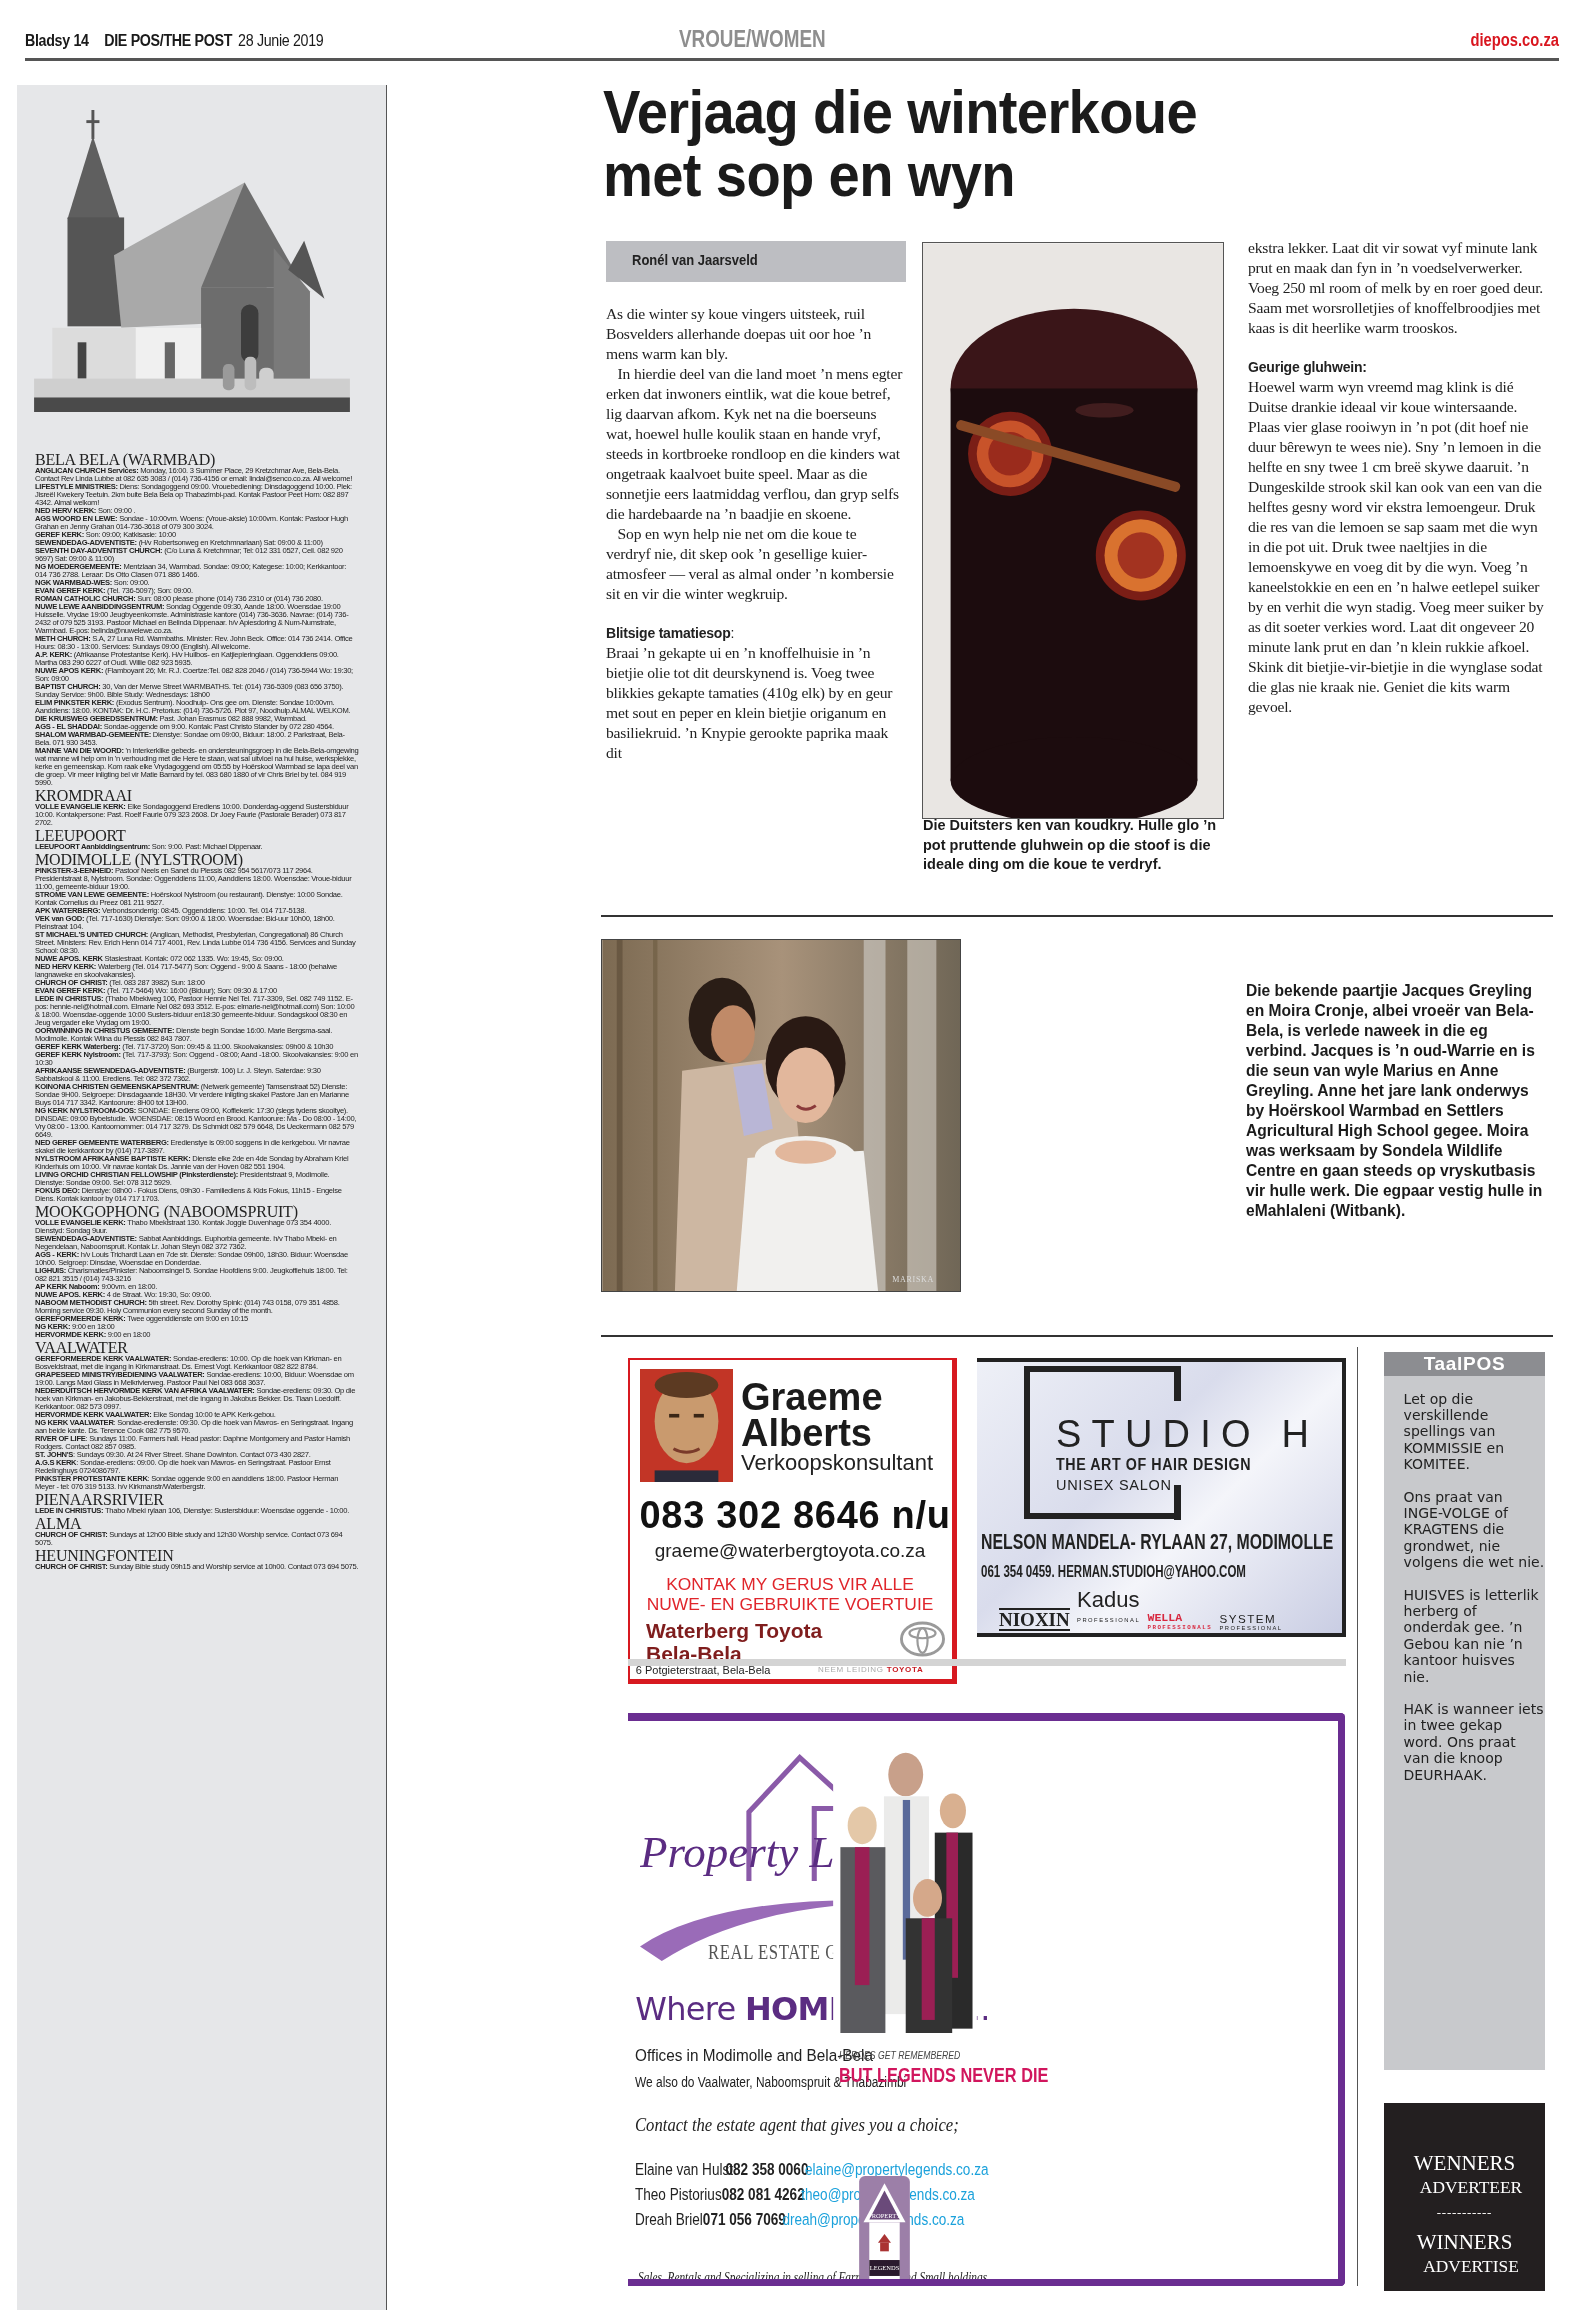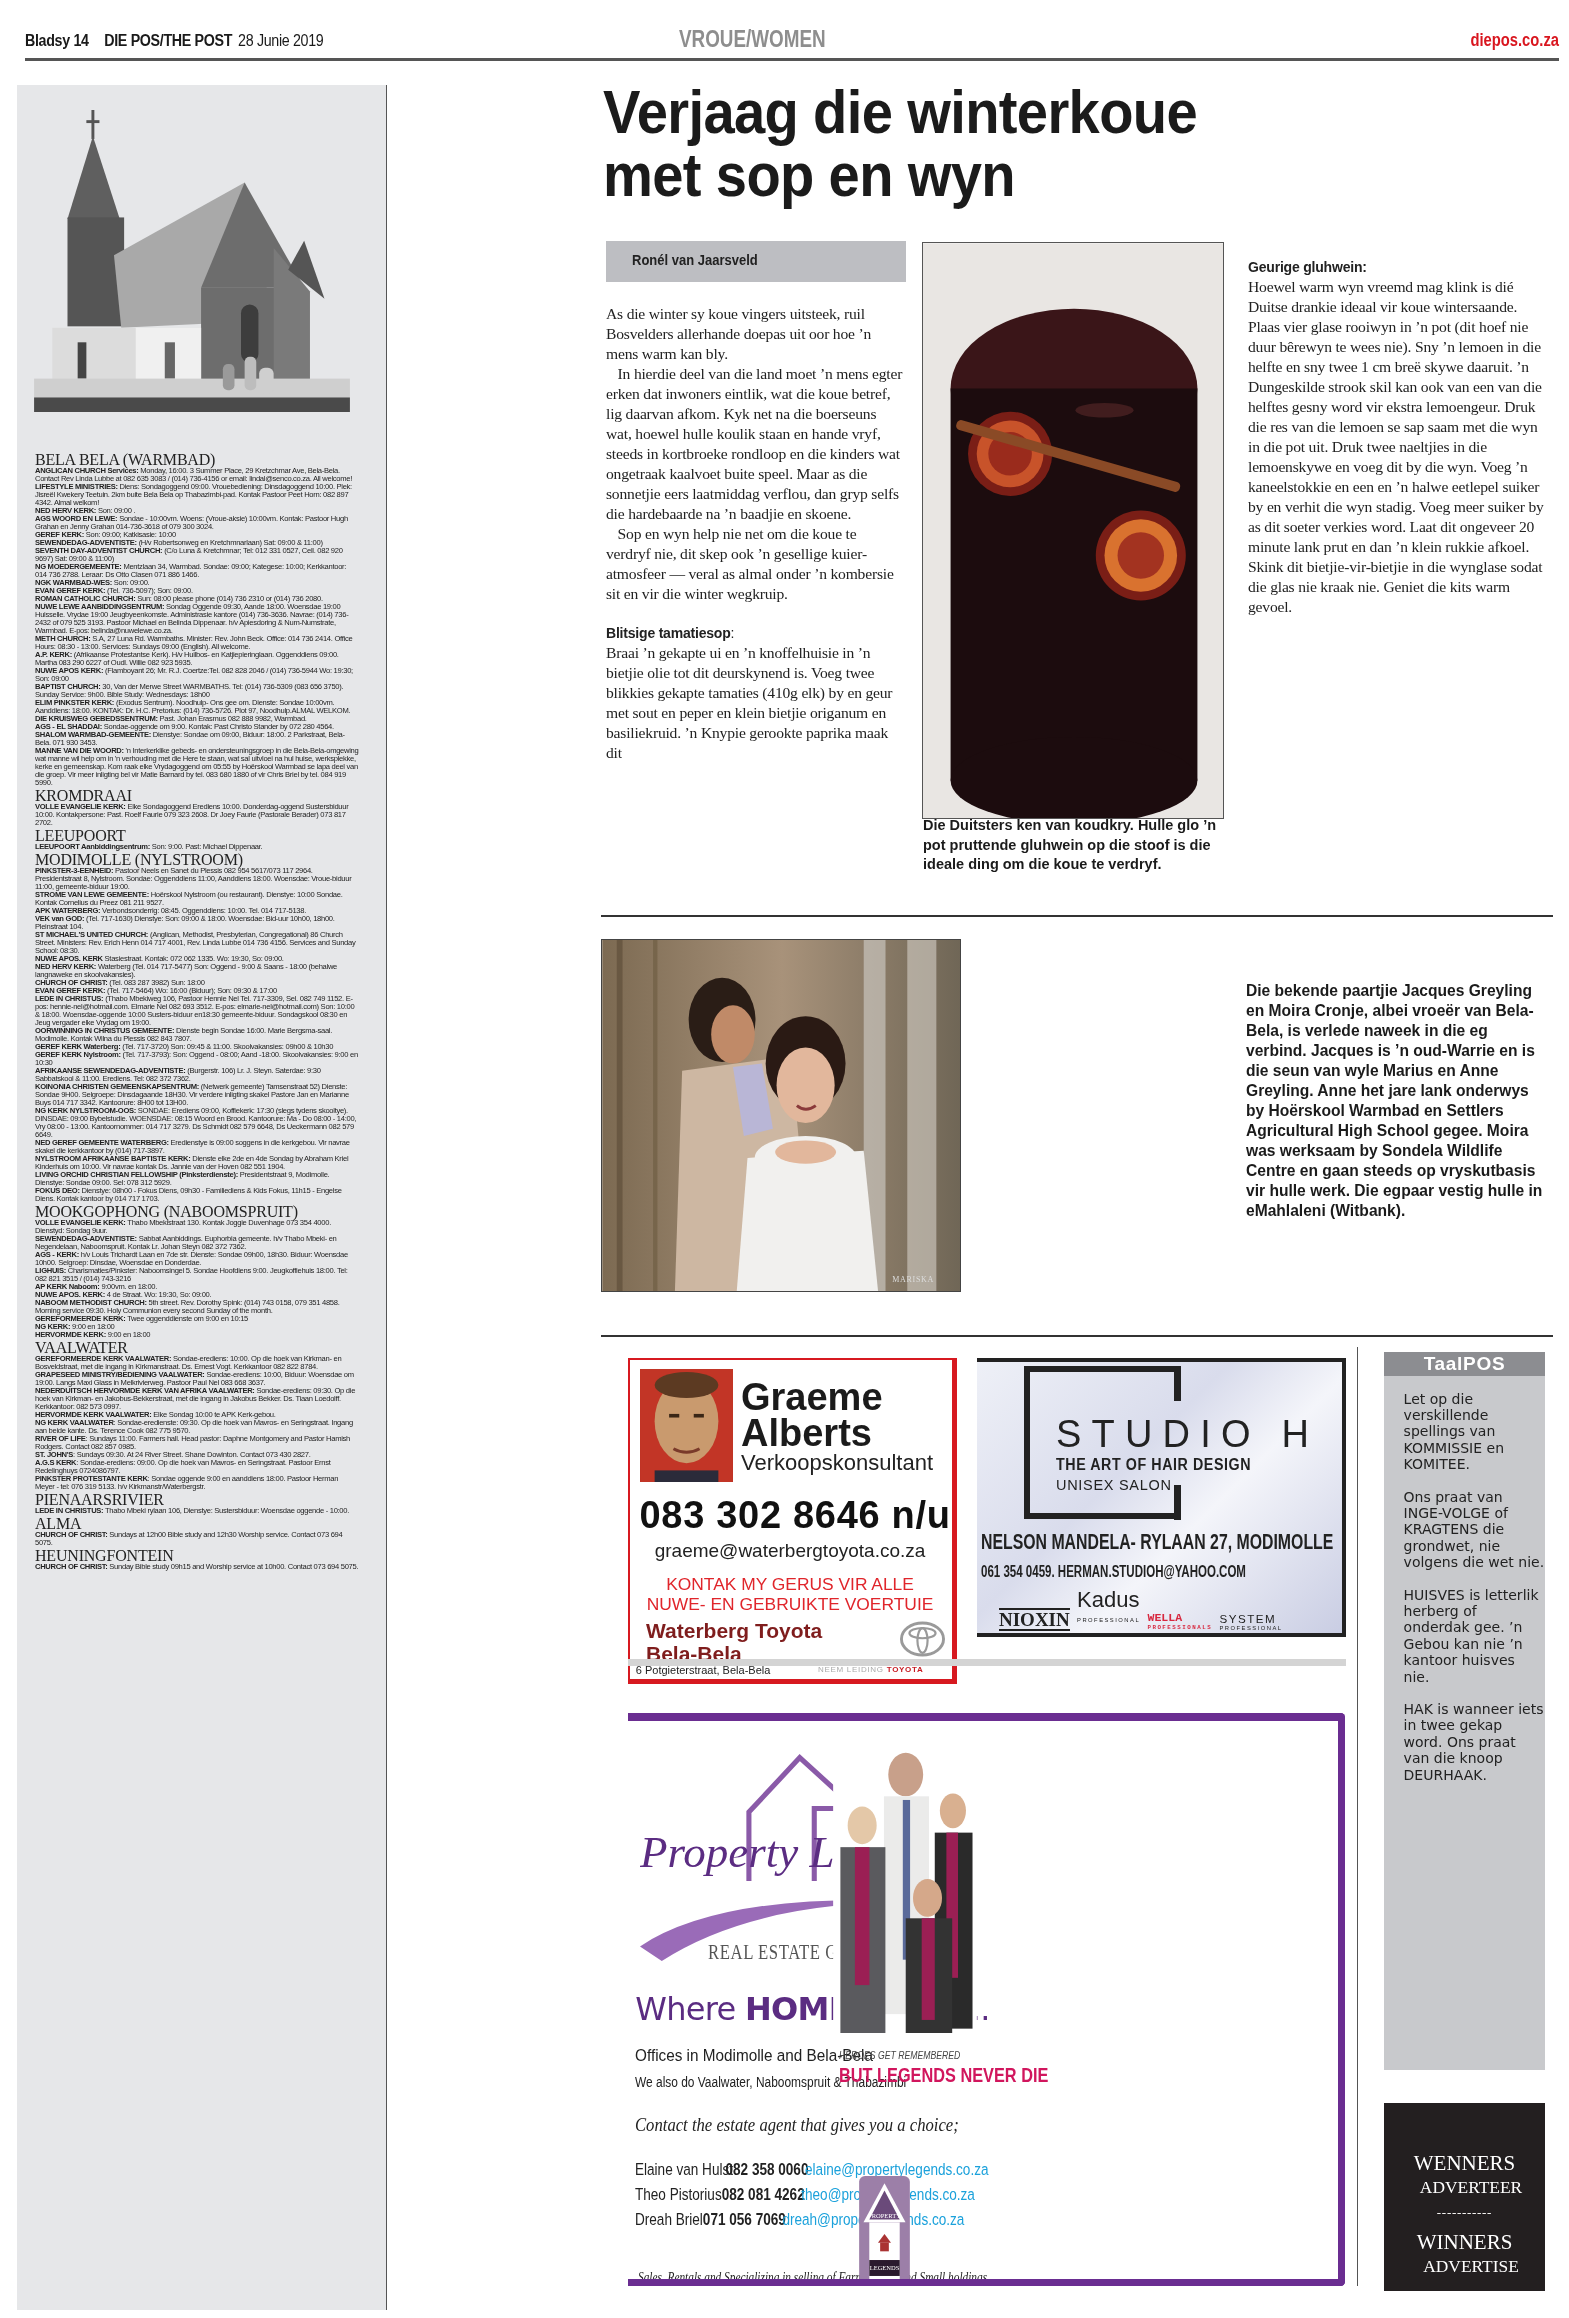--- a/index.html
+++ b/index.html
@@ -182,21 +182,21 @@
     <p class="listing-entry"><b>LEEUPOORT Aanbiddingsentrum:</b> <span>Son: 9:00. Past: Michael Dippenaar.</span></p>
   </div>
 
   <div>
     <div class="region-heading">MODIMOLLE (NYLSTROOM)</div>
     <p class="listing-entry"><b>PINKSTER-3-EENHEID:</b> <span>Pastoor Neels en Sanet du Plessis 082 954 5617/073 117 2964. Presidentstraat 8, Nylstroom. Sondae: Oggenddiens 11:00, Aanddiens 18:00. Woensdae: Vroue-biduur 11:00, gemeente-biduur 19:00.</span></p>
     <p class="listing-entry"><b>STROME VAN LEWE GEMEENTE:</b> <span>Hoërskool Nylstroom (ou restaurant). Dienstye: 10:00 Sondae. Kontak Cornelius du Preez 081 211 9527.</span></p>
     <p class="listing-entry"><b>APK WATERBERG:</b> <span>Verbondsonderrig: 08:45. Oggenddiens: 10:00. Tel. 014 717-5138.</span></p>
     <p class="listing-entry"><b>VEK van GOD:</b> <span>(Tel. 717-1630)  Dienstye: Son: 09:00 &amp; 18:00. Woensdae: Bid-uur 10h00, 18h00. Pleinstraat 104.</span></p>
     <p class="listing-entry"><b>ST MICHAEL'S UNITED CHURCH:</b> <span>(Anglican, Methodist, Presbyterian, Congregational) 86 Church Street. Ministers: Rev. Erich Henn 014 717 4001, Rev. Linda Lubbe 014 736 4156. Services and Sunday School: 08:30.</span></p>
-    <p class="listing-entry"><b>NUWE APOS. KERK</b> <span>Stasiestraat. Kontak: 072 062 1335. Wo: 19:30, So: 09:00.</span></p>
+    <p class="listing-entry"><b>NUWE APOS. KERK</b> <span>Stasiestraat. Kontak: 072 062 1335. Wo: 19:45, So: 09:00.</span></p>
     <p class="listing-entry"><b>NED HERV KERK:</b> <span>Waterberg (Tel. 014 717-5477)  Son: Oggend - 9:00 &amp; Saans - 18:00 (behalwe langnaweke en skoolvakansies).</span></p>
     <p class="listing-entry"><b>CHURCH OF CHRIST:</b> <span>(Tel. 083 287 3982) Sun: 18:00</span></p>
     <p class="listing-entry"><b>EVAN GEREF KERK:</b> <span>(Tel. 717-5464)  Wo: 16:00 (Biduur); Son: 09:30 &amp; 17:00</span></p>
     <p class="listing-entry"><b>LEDE IN CHRISTUS:</b> <span>(Thabo Mbekiweg 106, Pastoor Hennie Nel Tel. 717-3309, Sel. 082 749 1152. E-pos: hennie-nel@hotmail.com. Elmarie Nel 082 693 3512. E-pos: elmarie-nel@hotmail.com)  Son: 10:00 &amp; 18:00. Woensdae-oggende 10:00 Susters-biduur en18:30 gemeente-biduur. Sondagskool 08:30 en Jeug vergader elke Vrydag om 19:00.</span></p>
     <p class="listing-entry"><b>OORWINNING IN CHRISTUS GEMEENTE:</b> <span>Dienste begin Sondae 16:00. Marie Bergsma-saal. Modimolle. Kontak Wilna du Plessis 082 843 7807.</span></p>
     <p class="listing-entry"><b>GEREF KERK  Waterberg:</b> <span>(Tel. 717-3720)  Son: 09:45 &amp; 11:00. Skoolvakansies: 09h00 &amp; 10h30</span></p>
     <p class="listing-entry"><b>GEREF KERK Nylstroom:</b> <span>(Tel. 717-3793): Son: Oggend - 08:00; Aand -18:00. Skoolvakansies: 9:00 en 10:30</span></p>
     <p class="listing-entry"><b>AFRIKAANSE SEWENDEDAG-ADVENTISTE:</b> <span>(Burgerstr. 106) Lr. J. Steyn. Saterdae: 9:30 Sabbatskool &amp; 11:00. Erediens. Tel: 082 372 7362.</span></p>
     <p class="listing-entry"><b>KOINONIA CHRISTEN GEMEENSKAPSENTRUM:</b> <span>(Netwerk gemeente) Tamsenstraat 52) Dienste: Sondae 9H00. Selgroepe: Dinsdagaande 18H30. Vir verdere inligting skakel Pastore Jan en Marianne Buys 014 717 3342. Kantoorure: 8H00 tot 13H00.</span></p>
     <p class="listing-entry"><b>NG KERK NYLSTROOM-OOS:</b> <span>SONDAE: Erediens 09:00, Koffiekerk: 17:30 (slegs tydens skooltye). DINSDAE: 09:00 Bybelstudie. WOENSDAE: 08:15 Woord en Brood. Kantoorure: Ma - Do 08:00 - 14:00, Vry 08:00 - 13:00. Kantoornommer: 014 717 3279. Ds Schmidt 082 579 6648, Ds Ueckermann 082 579 6649.</span></p>
@@ -278,20 +278,21 @@
     <circle cx="300" cy="430" r="50" fill="#d9722f"></circle>
     <circle cx="300" cy="430" r="32" fill="#a33320"></circle>
     <rect x="40" y="286" width="320" height="14" rx="6" fill="#8a4a26" transform="rotate(16 200 293)"></rect>
     <ellipse cx="250" cy="230" rx="40" ry="10" fill="#5a2a2a" opacity="0.6"></ellipse>
   </svg>
 </div>
 
 <div class="photo-caption">Die Duitsters ken van koudkry. Hulle glo ’n pot pruttende gluhwein op die stoof is die ideale ding om die koue te verdryf.</div>
 
 <div class="body-col col-c">
+  <p>ekstra lekker. Laat dit vir sowat vyf minute lank prut en maak dan fyn in ’n voedselverwerker. Voeg 250 ml room of melk by en roer goed deur. Saam met worsrolletjies of knoffelbroodjies met kaas is dit heerlike warm trooskos.</p>
   <p class="subhead">Geurige gluhwein:</p>
   <p>Hoewel warm wyn vreemd mag klink is dié Duitse drankie ideaal vir koue wintersaande.</p>
   <p>Plaas vier glase rooiwyn in ’n pot (dit hoef nie duur bêrewyn te wees nie). Sny ’n lemoen in die helfte en sny twee 1 cm breë skywe daaruit. ’n Dungeskilde strook skil kan ook van een van die helftes gesny word vir ekstra lemoengeur. Druk die res van die lemoen se sap saam met die wyn in die pot uit. Druk twee naeltjies in die lemoenskywe en voeg dit by die wyn. Voeg ’n kaneelstokkie en een en ’n halwe eetlepel suiker by en verhit die wyn stadig. Voeg meer suiker by as dit soeter verkies word. Laat dit ongeveer 20 minute lank prut en dan ’n klein rukkie afkoel. Skink dit bietjie-vir-bietjie in die wynglase sodat die glas nie kraak nie. Geniet die kits warm gevoel.</p>
 </div>
 
 <div class="rule-h" style="left:601px; top:915px; width:952px;"></div>
 
 <div class="wedding-img">
   <svg width="360" height="353" viewBox="0 0 495 486">
     <defs>

